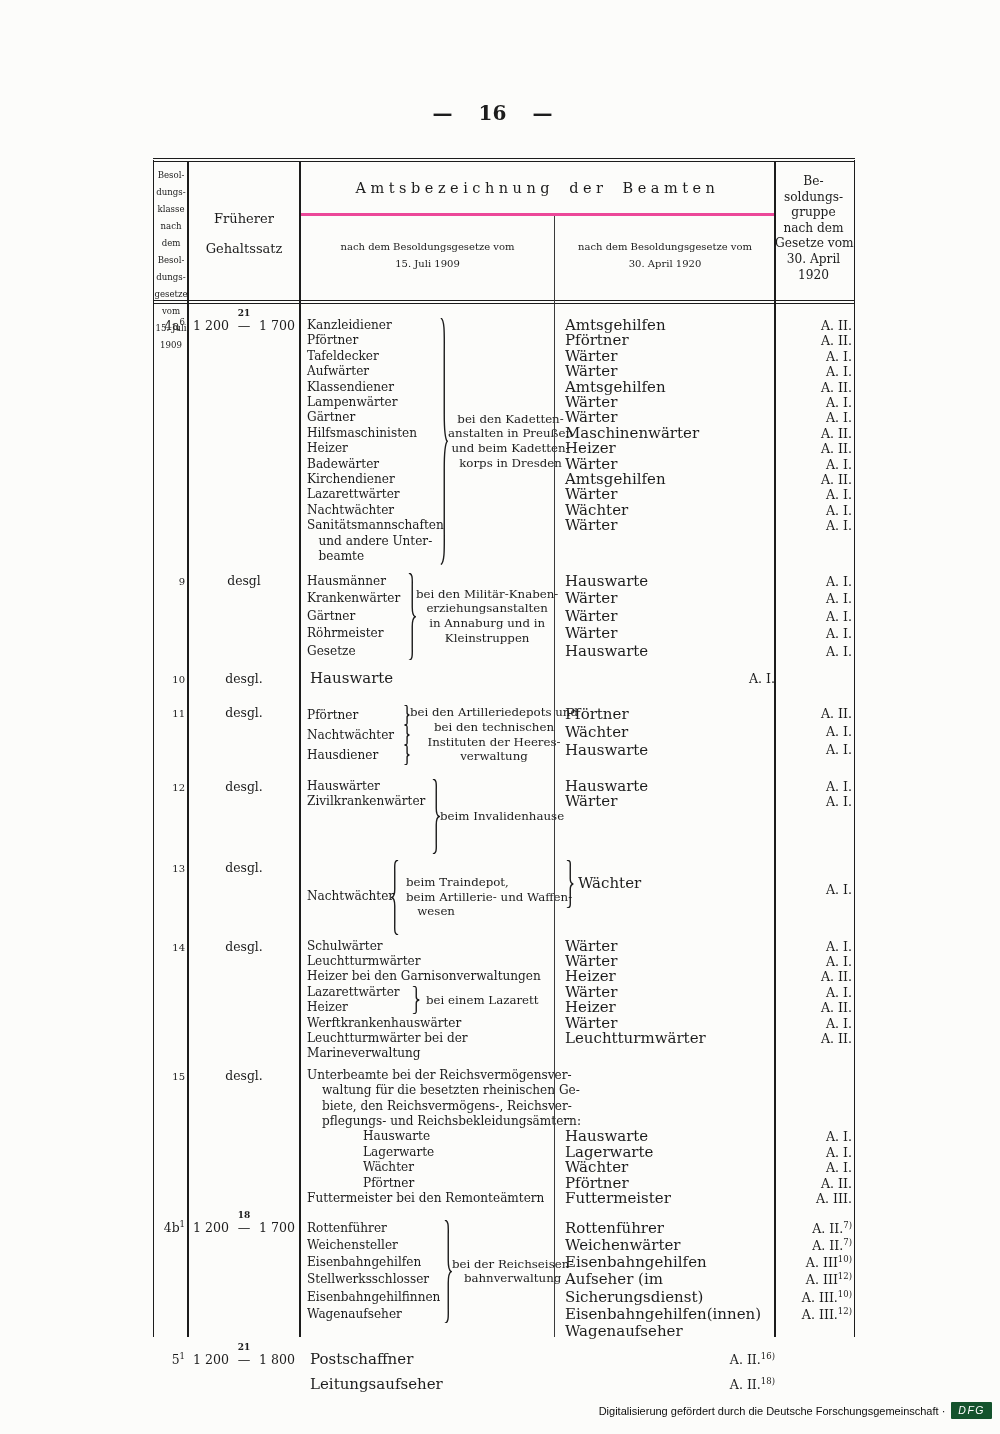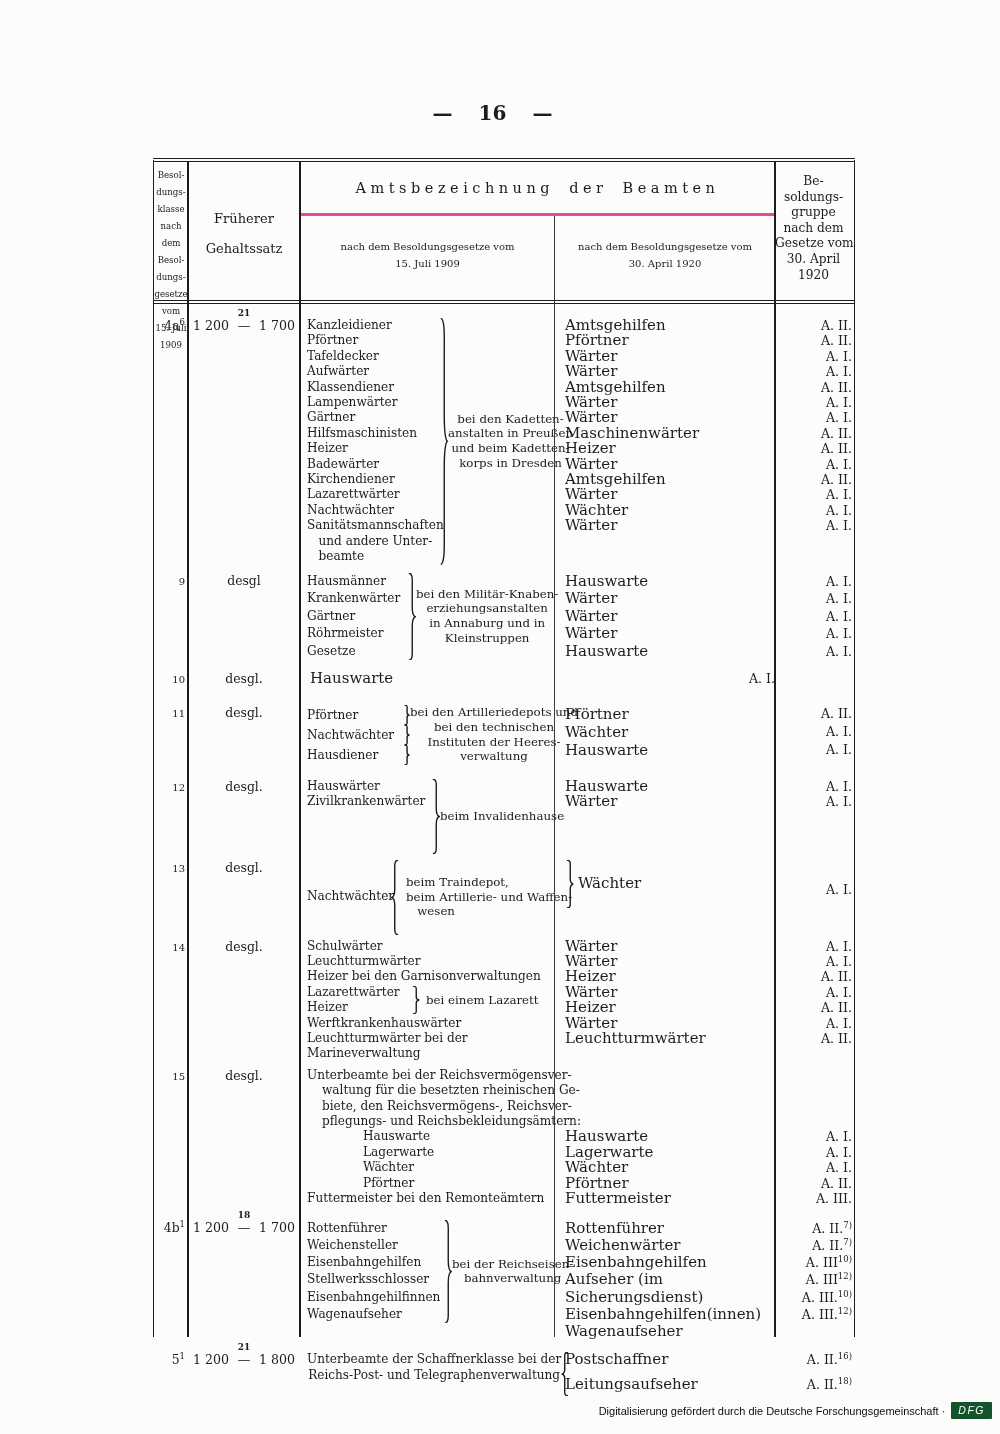--- a/index.html
+++ b/index.html
@@ -477,29 +477,20 @@
         <div><span>A. III</span><sup>10)</sup></div>
         <div><span>A. III</span><sup>12)</sup></div>
         <div><span>A. III.</span><sup>10)</sup></div>
         <div><span>A. III.</span><sup>12)</sup></div>
       </div>
   </div>
 
   <div class="row r5">
     <div class="ck"><span>5</span><sup>1</sup></div>
     <div class="cs"><span class="sal"><span>1 200</span><span class="saldash"><span class="salsup">21</span><span>—</span></span><span>1 800</span></span></div>
-    <div class="cn">
-      <div class="flexr">
-        <div class="c5txt pre">Unterbeamte der Schaffnerklasse bei der
-Reichs-Post- und Telegraphenverwaltung</div>
-        <svg class="brc" style="height:44px; align-self:flex-start" viewBox="0 0 12 100" preserveAspectRatio="none">
-            <path d="M9.5,0 C4,1 5,7 5,15 L5,39 C5,46 4,49 1,50 C4,51 5,54 5,61 L5,85 C5,93 4,99 9.5,100" fill="none" stroke="#1c1c1c" stroke-width="1.4" vector-effect="non-scaling-stroke"></path>
-          </svg>
-      </div>
-    </div>
     <div class="cg">
         <div class="sp5"><span>Postschaffner</span></div>
         <div class="sp5"><span>Leitungsaufseher</span></div>
       </div>
     <div class="cp">
         <div class="sp5"><span>A. II.</span><sup>16)</sup></div>
         <div class="sp5"><span>A. II.</span><sup>18)</sup></div>
       </div>
   </div>
 </div>

